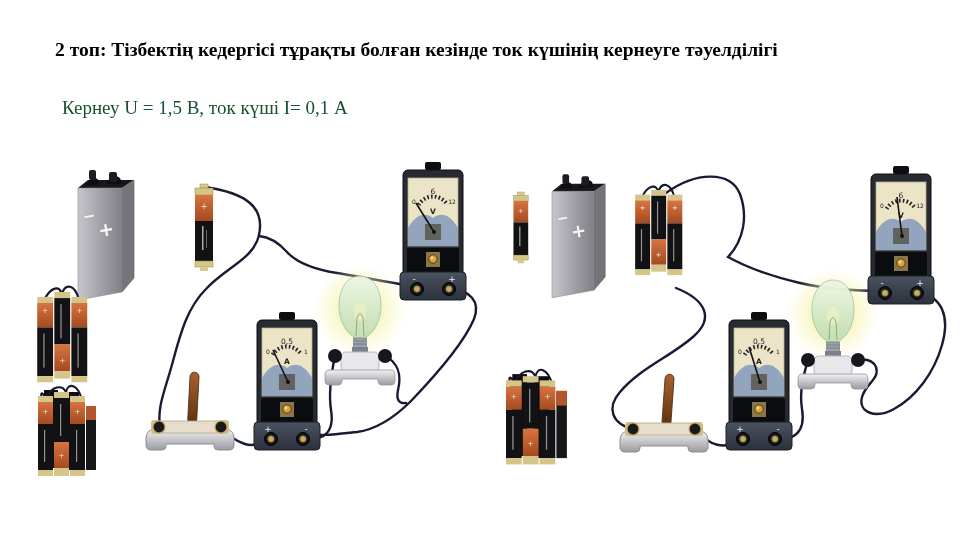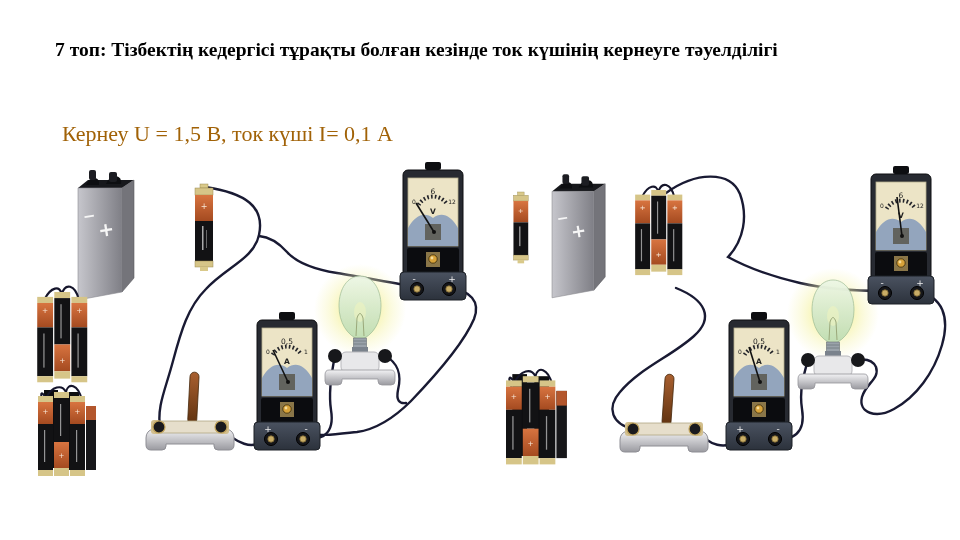--- a/index.html
+++ b/index.html
@@ -6,29 +6,29 @@
   body{
     width:960px;height:540px;position:relative;overflow:hidden;
     background:#ffffff;font-family:"Liberation Serif",serif;
   }
   .slide-title{
     position:absolute;left:55px;top:38px;width:845px;
     font-size:19.5px;font-weight:700;color:#000;line-height:1.25;
   }
   .slide-subtitle{
     position:absolute;left:62px;top:97px;width:600px;
-    font-size:22px;font-weight:400;color:#a16207;margin-top:24px;
+    font-size:19px;font-weight:400;color:#14532d;
   }
   svg text{font-family:"DejaVu Sans",sans-serif;}
   .stage{position:absolute;left:0;top:0;}
 </style>
 </head>
 <body>
 
-<div class="slide-title">7 топ: Тізбектің кедергісі тұрақты болған кезінде ток күшінің кернеуге тәуелділігі</div>
+<div class="slide-title">2 топ: Тізбектің кедергісі тұрақты болған кезінде ток күшінің кернеуге тәуелділігі</div>
 <div class="slide-subtitle">Кернеу  U = 1,5 В, ток күші I= 0,1 А</div>
 
 <svg class="stage" width="960" height="540" viewBox="0 0 960 540">
   <defs>
     <radialGradient id="gGlow" cx="50%" cy="50%" r="50%">
       <stop offset="0%" stop-color="#fbf7ae" stop-opacity="0.95"></stop>
       <stop offset="40%" stop-color="#f5f2a0" stop-opacity="0.75"></stop>
       <stop offset="75%" stop-color="#f7f5b8" stop-opacity="0.35"></stop>
       <stop offset="100%" stop-color="#f7f5b8" stop-opacity="0"></stop>
     </radialGradient>

